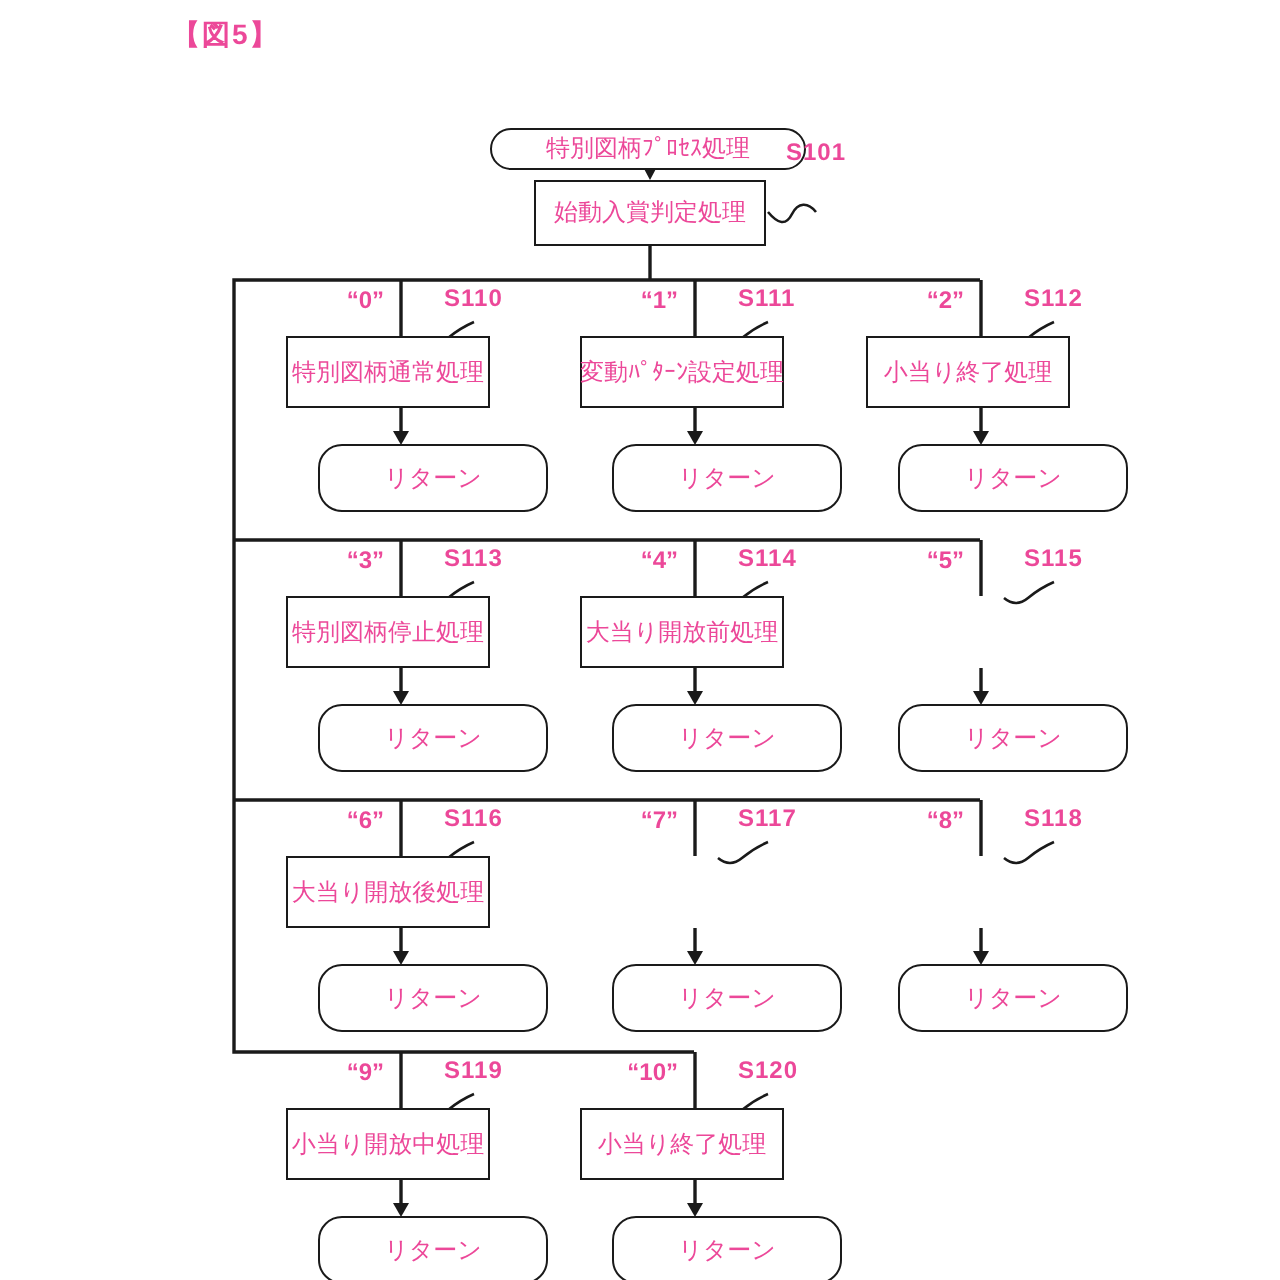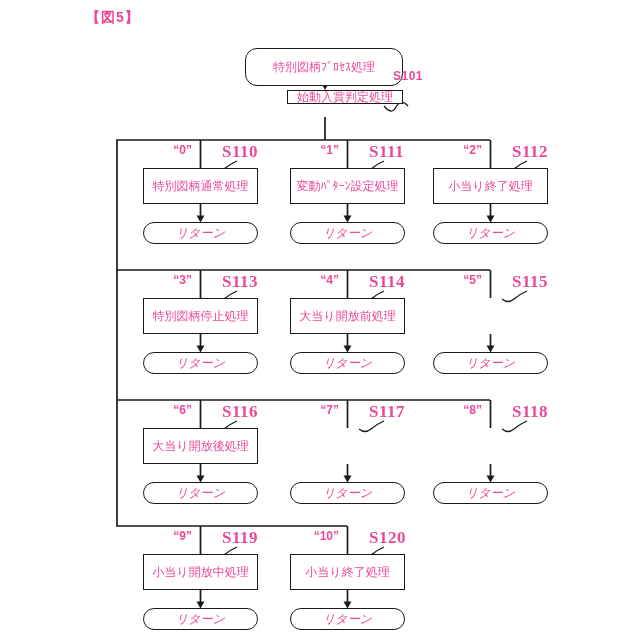--- a/index.html
+++ b/index.html
@@ -12,38 +12,38 @@
   .wires line,.wires path{stroke:#1a1a1a;stroke-width:1.7;fill:none;}
   .wires path.sq{stroke-width:1.3;}
   .wires polygon{fill:#1a1a1a;stroke:none;}
   .fig-label{position:absolute;left:86px;top:9px;font-size:14px;font-weight:700;letter-spacing:1px;}
   .s25{position:absolute;left:245px;top:30px;width:158px;text-align:center;font-size:12px;font-weight:600;letter-spacing:1px;}
   .stadium{
     position:absolute;border:1.7px solid #1a1a1a;border-radius:12px;
     text-align:center;font-size:12px;white-space:nowrap;box-sizing:border-box;
     display:flex;align-items:center;justify-content:center;background:#fff;
   }
-  .entry{left:245px;top:48px;width:158px;height:38px;}
+  .entry{left:245px;top:64px;width:158px;height:21px;}
   .box{
     position:absolute;border:1.7px solid #1a1a1a;text-align:center;font-size:12px;
     white-space:nowrap;box-sizing:border-box;background:#fff;
     display:flex;align-items:center;justify-content:center;
   }
-  .judge{left:267px;top:90px;width:116px;height:14px;margin-left:20px;}
+  .judge{left:267px;top:90px;width:116px;height:33px;}
   .steplabel{position:absolute;font-size:12px;font-weight:700;letter-spacing:.5px;}
   .s101{left:393px;top:69px;}
   .branch{position:absolute;width:115px;height:104px;}
   .branch .bwire{position:absolute;left:0;top:0;width:115px;height:104px;}
   .branch .bwire line,.branch .bwire path{stroke:#1a1a1a;stroke-width:1.7;fill:none;}
   .branch .bwire path{stroke-width:1.3;}
   .branch .bwire polygon{fill:#1a1a1a;stroke:none;}
   .branch .case{position:absolute;left:0;top:3px;width:49px;text-align:right;font-size:12px;font-weight:600;}
-  .branch .step{position:absolute;left:79px;top:2px;font-size:17px;font-weight:700;letter-spacing:.5px;font-family:Liberation Serif, serif;}
-  .branch .pbox{left:0;top:28px;width:115px;height:36px;}
-  .branch .ret{left:0;top:82px;width:115px;height:22px;font-style:italic;}
+  .branch .step{position:absolute;left:79px;top:2px;font-size:12px;font-weight:700;letter-spacing:.5px;}
+  .branch .pbox{left:0;top:28px;width:102px;height:36px;}
+  .branch .ret{left:16px;top:82px;width:115px;height:34px;}
   
   .r1{top:140px;} .r2{top:270px;} .r3{top:400px;} .r4{top:526px;}
   .c1{left:143px;} .c2{left:290px;} .c3{left:433px;}
 </style>
 </head>
 <body>
 
 <div class="canvas">
 
   <svg class="wires" viewBox="0 0 640 640">

